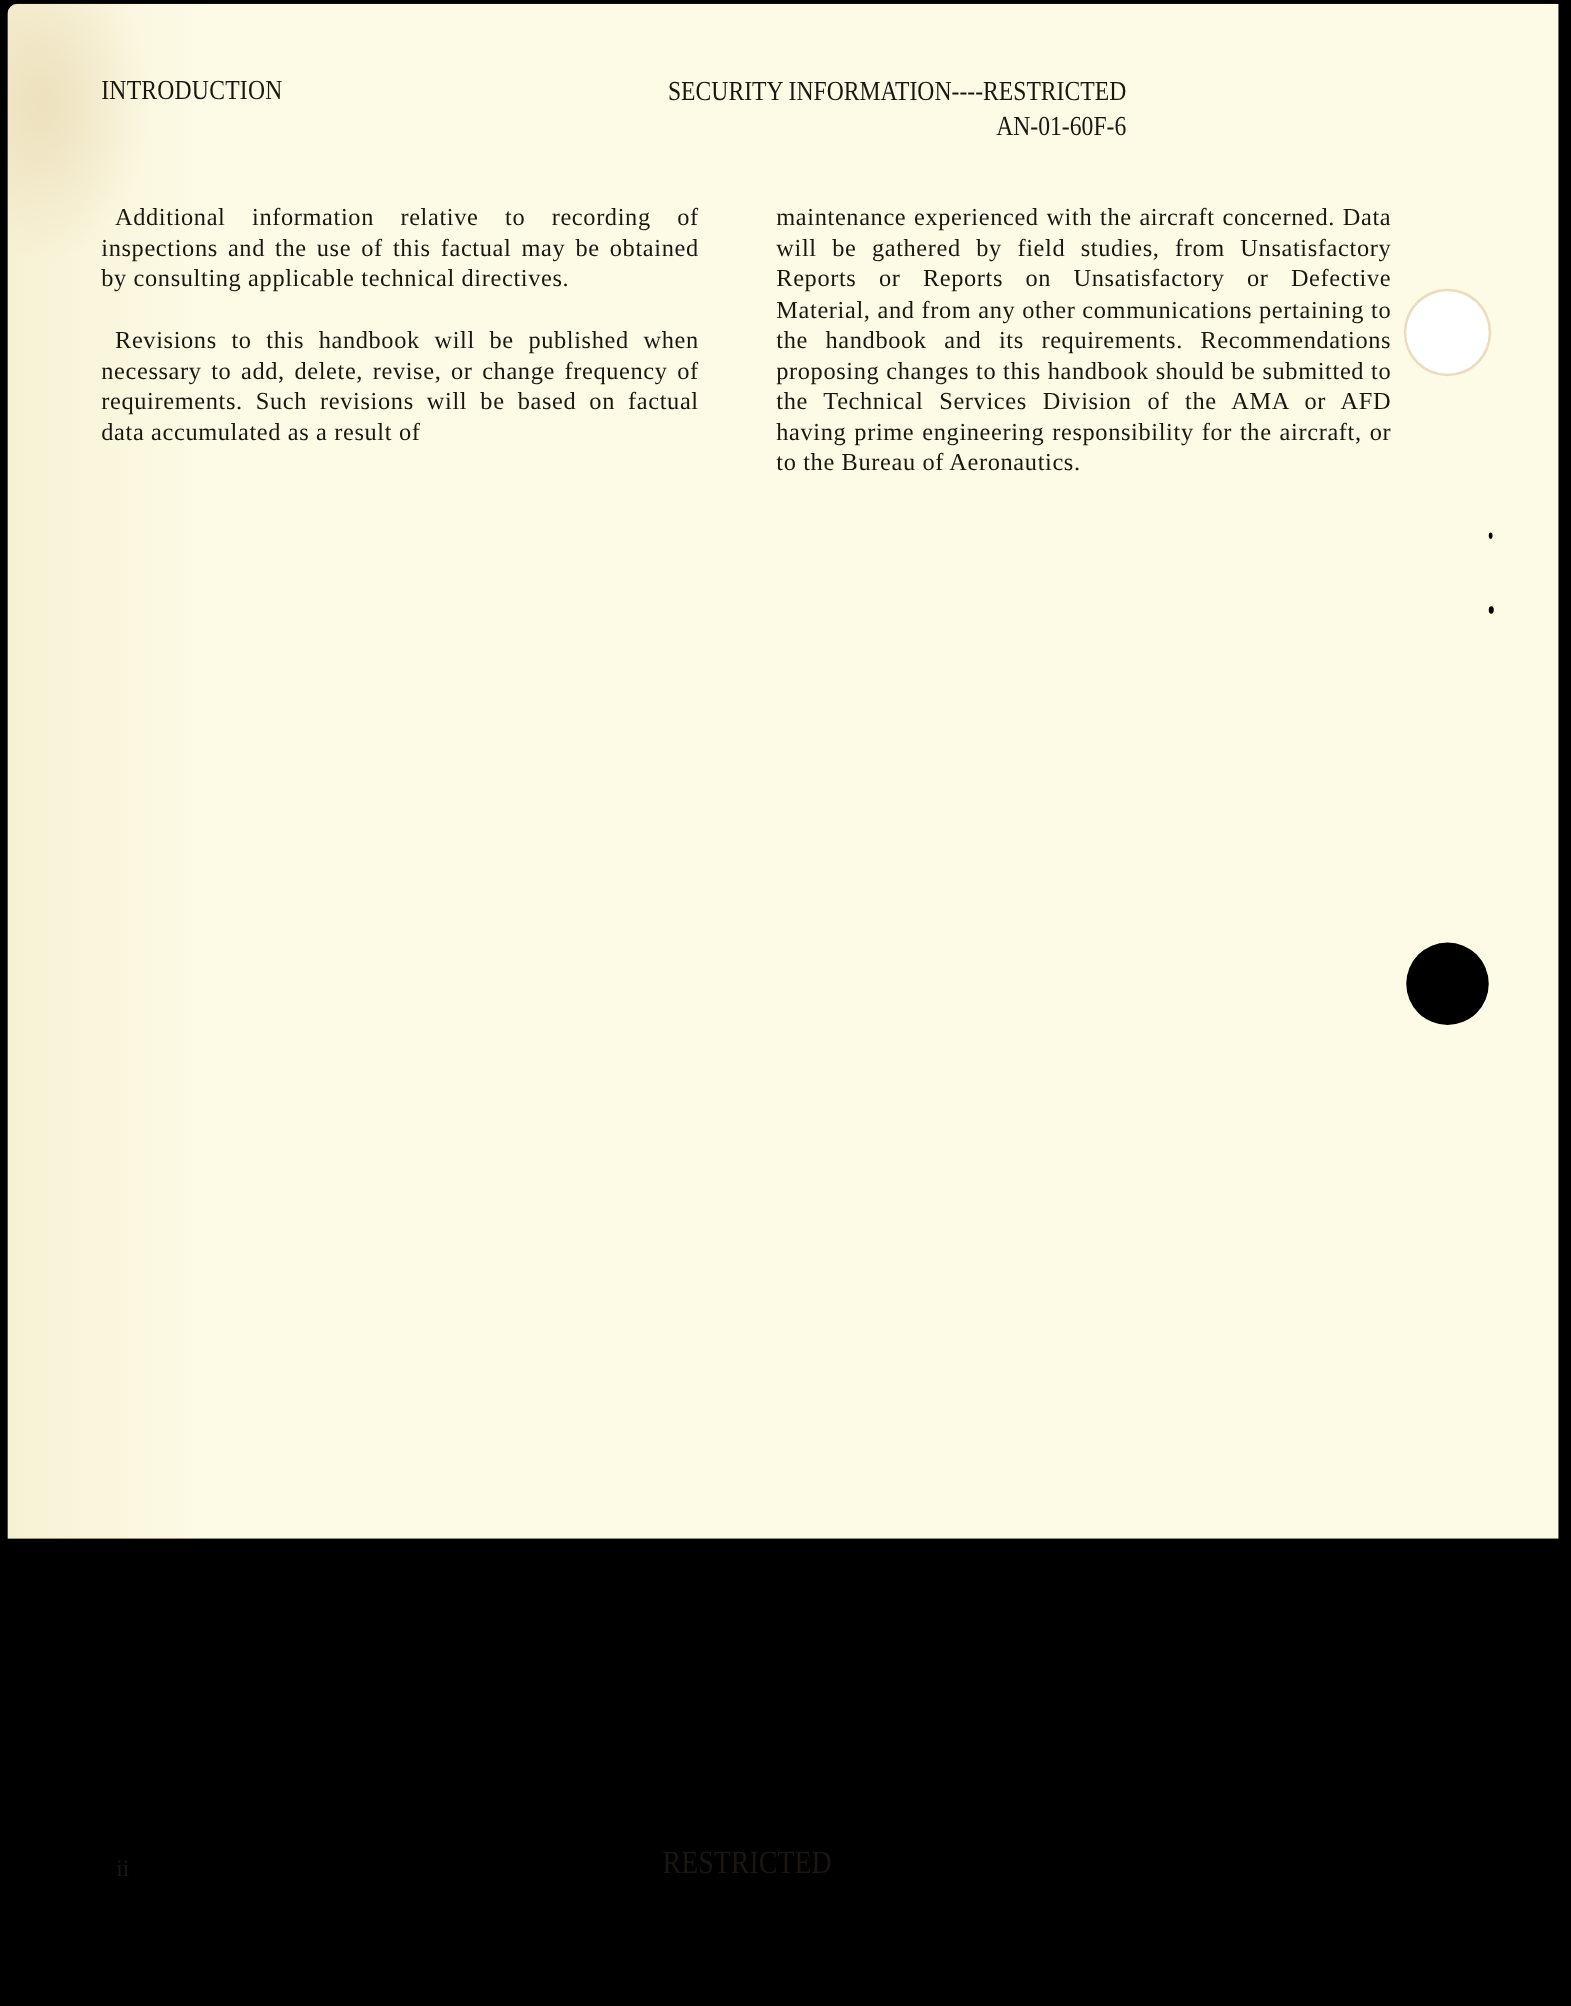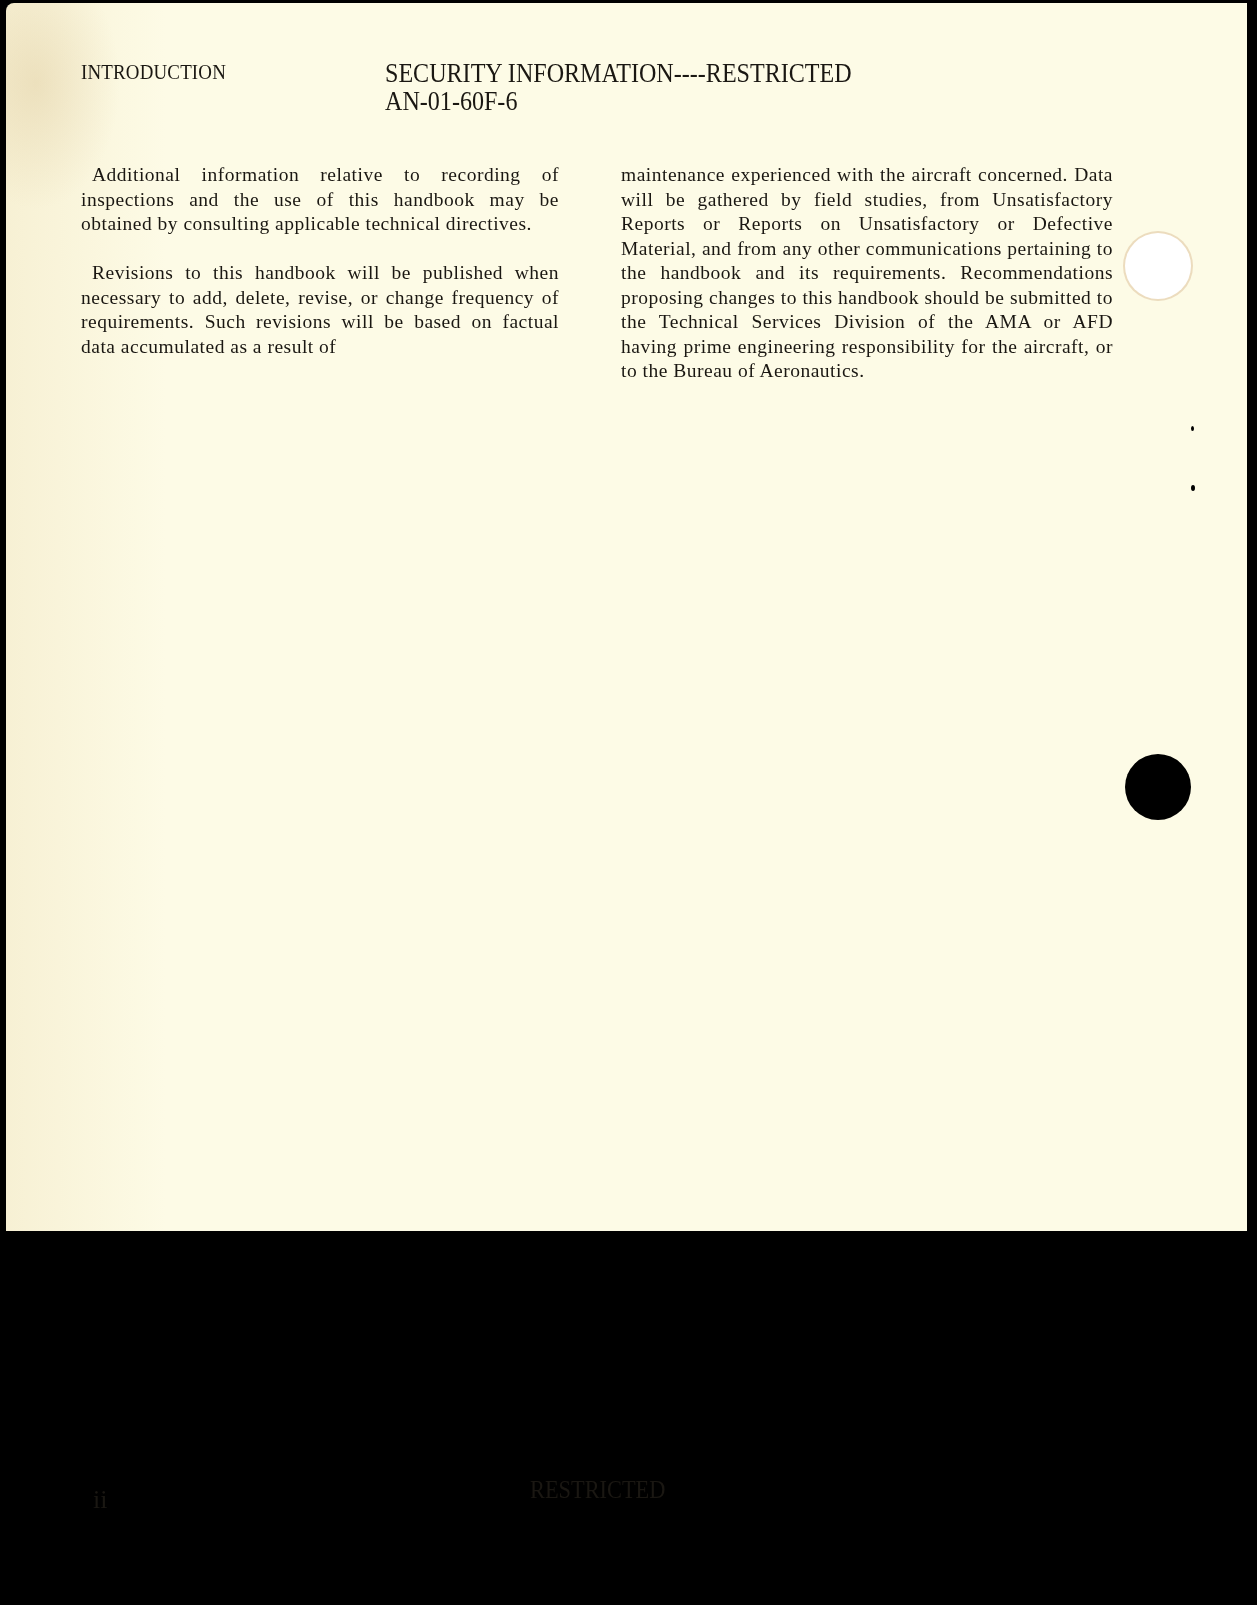--- a/index.html
+++ b/index.html
@@ -43,22 +43,22 @@
       font-size: 22px;
       letter-spacing: 0.2px;
       transform: scaleX(0.86);
       transform-origin: left top;
     }
     .hdr-center {
       position: absolute;
       left: 337px;
       width: 600px;
       top: 56px;
-      text-align: left;
-      font-size: 28px;
+      text-align: right;
+      font-size: 22px;
       line-height: 28px;
     }
     .hdr-center span {
       display: block;
       transform: scaleX(0.86);
     }
     .col {
       position: absolute;
       top: 160px;
       font-size: 19.5px;
@@ -94,21 +94,21 @@
     }
     .speck {
       position: absolute;
       background: #000;
       border-radius: 50%;
     }
     .footer-page {
       position: absolute;
       left: 87px;
       top: 1482px;
-      font-size: 26px;
+      font-size: 19px;
     }
     .footer-center {
       position: absolute;
       left: 442px;
       width: 300px;
       top: 1472px;
       text-align: center;
       font-size: 26px;
     }
     .footer-center span {
@@ -122,21 +122,21 @@
 <div class="page">
 
   <div class="hdr-left">INTRODUCTION</div>
 
   <div class="hdr-center">
     <span>SECURITY INFORMATION----RESTRICTED</span>
     <span>AN-01-60F-6</span>
   </div>
 
   <div class="col col-left">
-    <p class="para">Additional information relative to recording of inspections and the use of this handbook may be obtained by consulting applicable technical directives.</p>
+    <p class="para">Additional information relative to recording of inspections and the use of this factual may be obtained by consulting applicable technical directives.</p>
     <p class="para">Revisions to this handbook will be published when necessary to add, delete, revise, or change frequency of requirements. Such revisions will be based on factual data accumulated as a result of</p>
   </div>
 
   <div class="col col-right">
     <p class="para cont">maintenance experienced with the aircraft concerned. Data will be gathered by field studies, from Unsatisfactory Reports or Reports on Unsatisfactory or Defective Material, and from any other communications pertaining to the handbook and its requirements. Recommendations proposing changes to this handbook should be submitted to the Technical Services Division of the AMA or AFD having prime engineering responsibility for the aircraft, or to the Bureau of Aeronautics.</p>
   </div>
 
   <div class="footer-page">ii</div>
   <div class="footer-center">
     <span>RESTRICTED</span>

